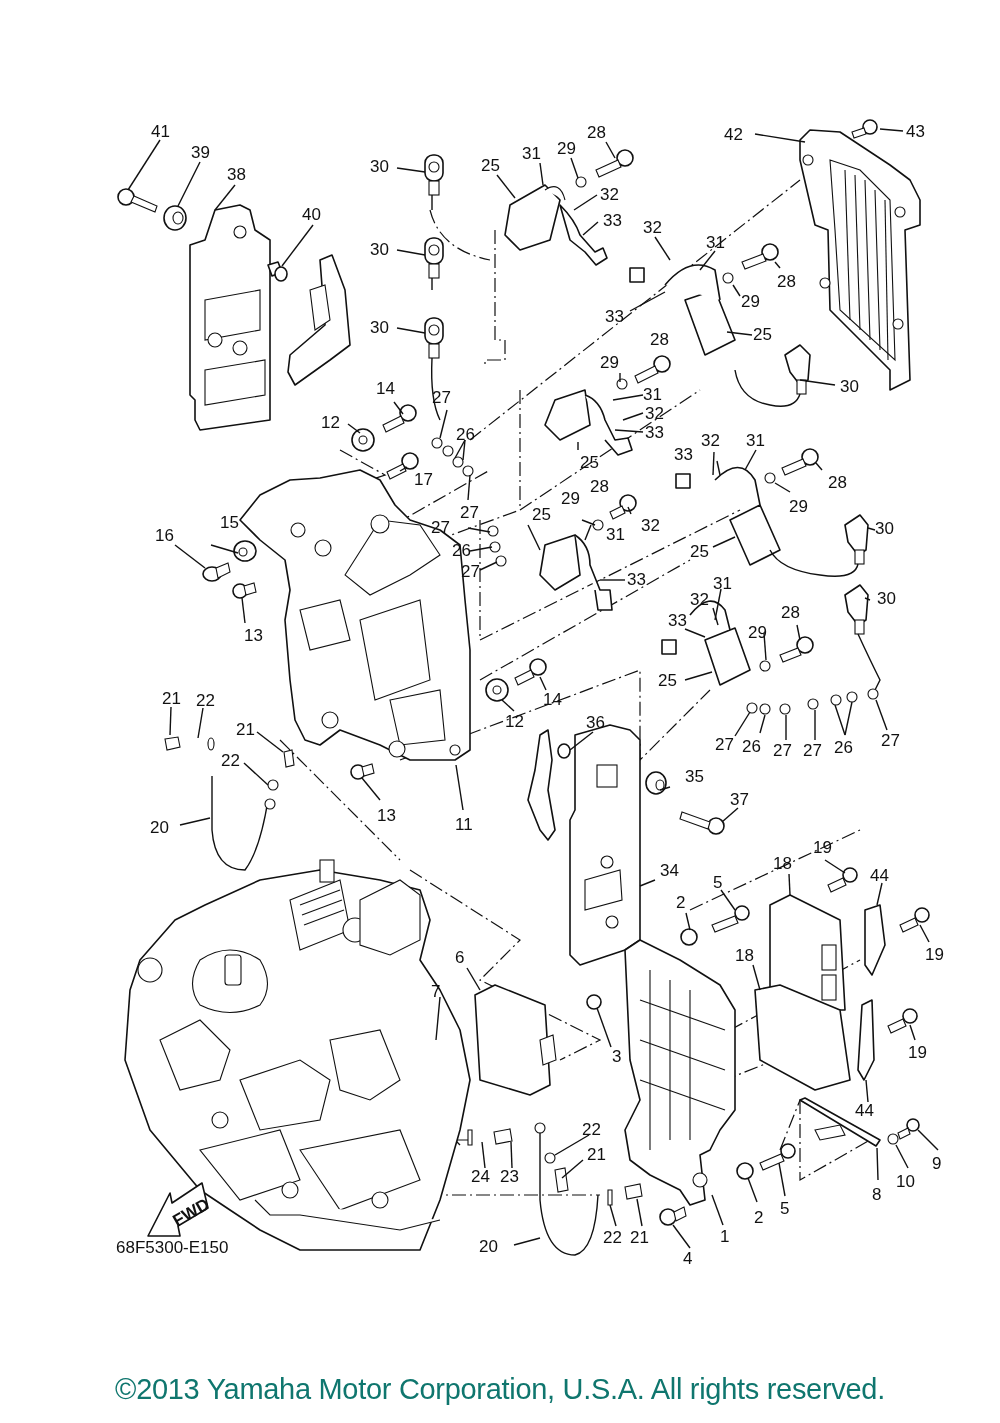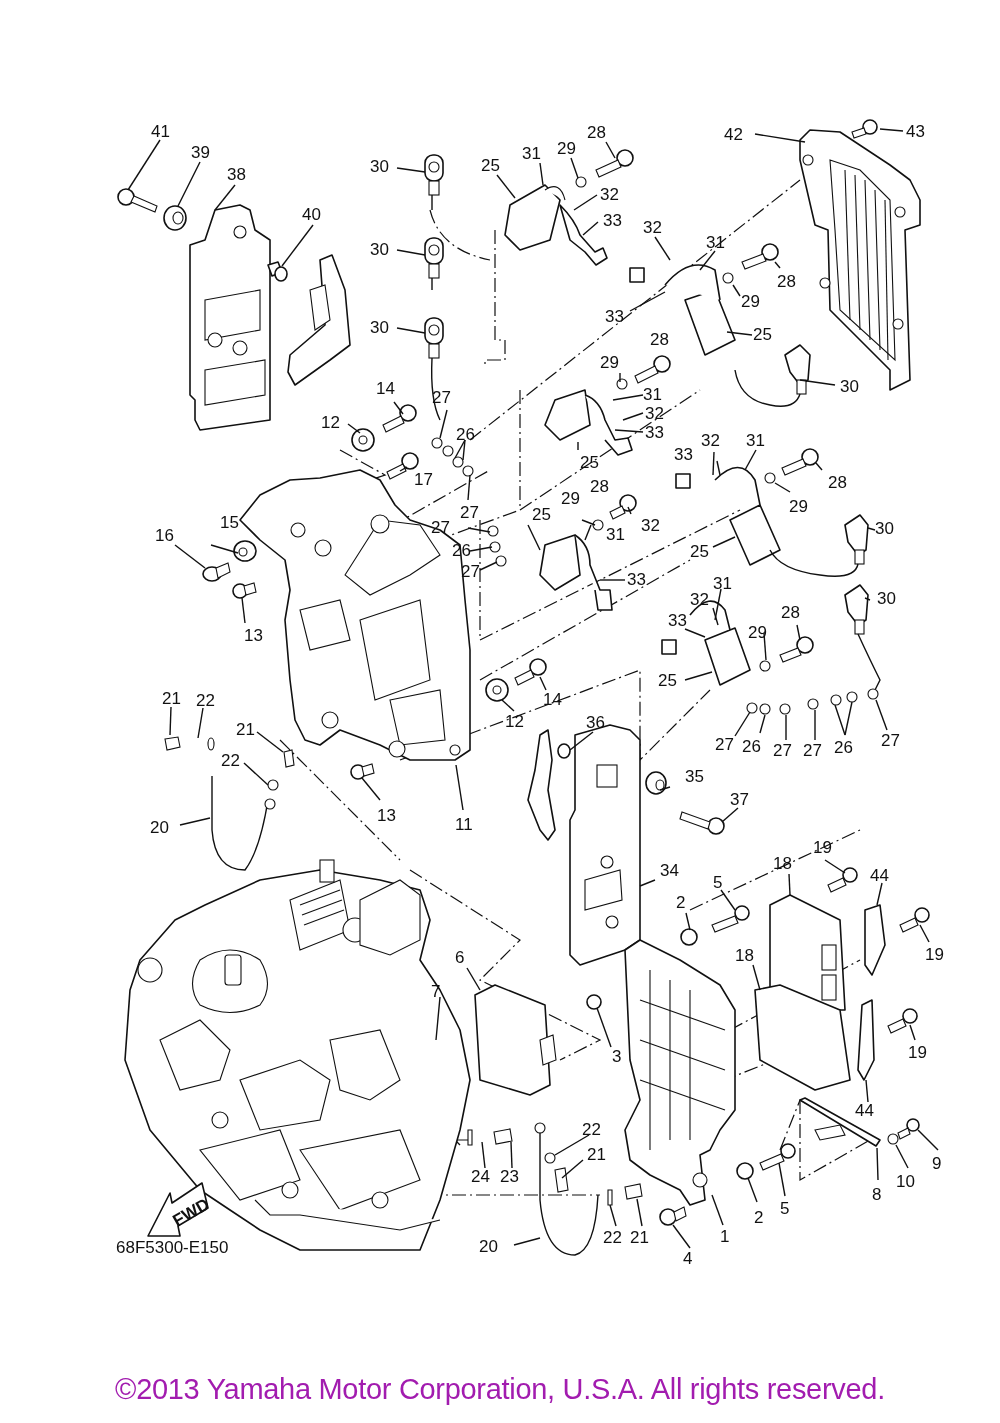--- a/index.html
+++ b/index.html
@@ -4,21 +4,21 @@
 <style>
   html, body { margin:0; padding:0; background:#ffffff; }
   body { width:1000px; height:1423px; position:relative; overflow:hidden; font-family:"Liberation Sans", sans-serif; }
   #diagram { position:absolute; left:0; top:0; width:1000px; height:1423px; }
   .lbl { font-family:"Liberation Sans", sans-serif; font-size:17px; fill:#111; }
   .ln { stroke:#111; stroke-width:1.4; fill:none; }
   .dash { stroke:#111; stroke-width:1.2; fill:none; stroke-dasharray:14 4 2 4; }
   .part { stroke:#111; stroke-width:1.6; fill:#fff; stroke-linejoin:round; }
   .partthin { stroke:#111; stroke-width:1.1; fill:#fff; }
   .code { position:absolute; left:116px; top:1238px; font-size:17px; color:#111; font-family:"Liberation Sans", sans-serif;text-align:center; }
-  .copyright { position:absolute; left:0; width:1000px; top:1373px; text-align:center; font-size:29px; color:#a21caf; font-family:"Liberation Sans", sans-serif; letter-spacing:-0.3px; }
+  .copyright { position:absolute; left:0; width:1000px; top:1373px; text-align:center; font-size:29px; color:#0f766e; font-family:"Liberation Sans", sans-serif; letter-spacing:-0.3px; }
 </style>
 </head>
 <body>
 
 <svg id="diagram" viewBox="0 0 1000 1423" xmlns="http://www.w3.org/2000/svg">
 
   <g>
     <path class="dash" d="M430 210 Q440 250 490 260"></path>
     <path class="dash" d="M495 230 L495 340 L505 340 L505 360 L485 360 L485 365"></path>
     <path class="dash" d="M470 440 L800 180"></path>

